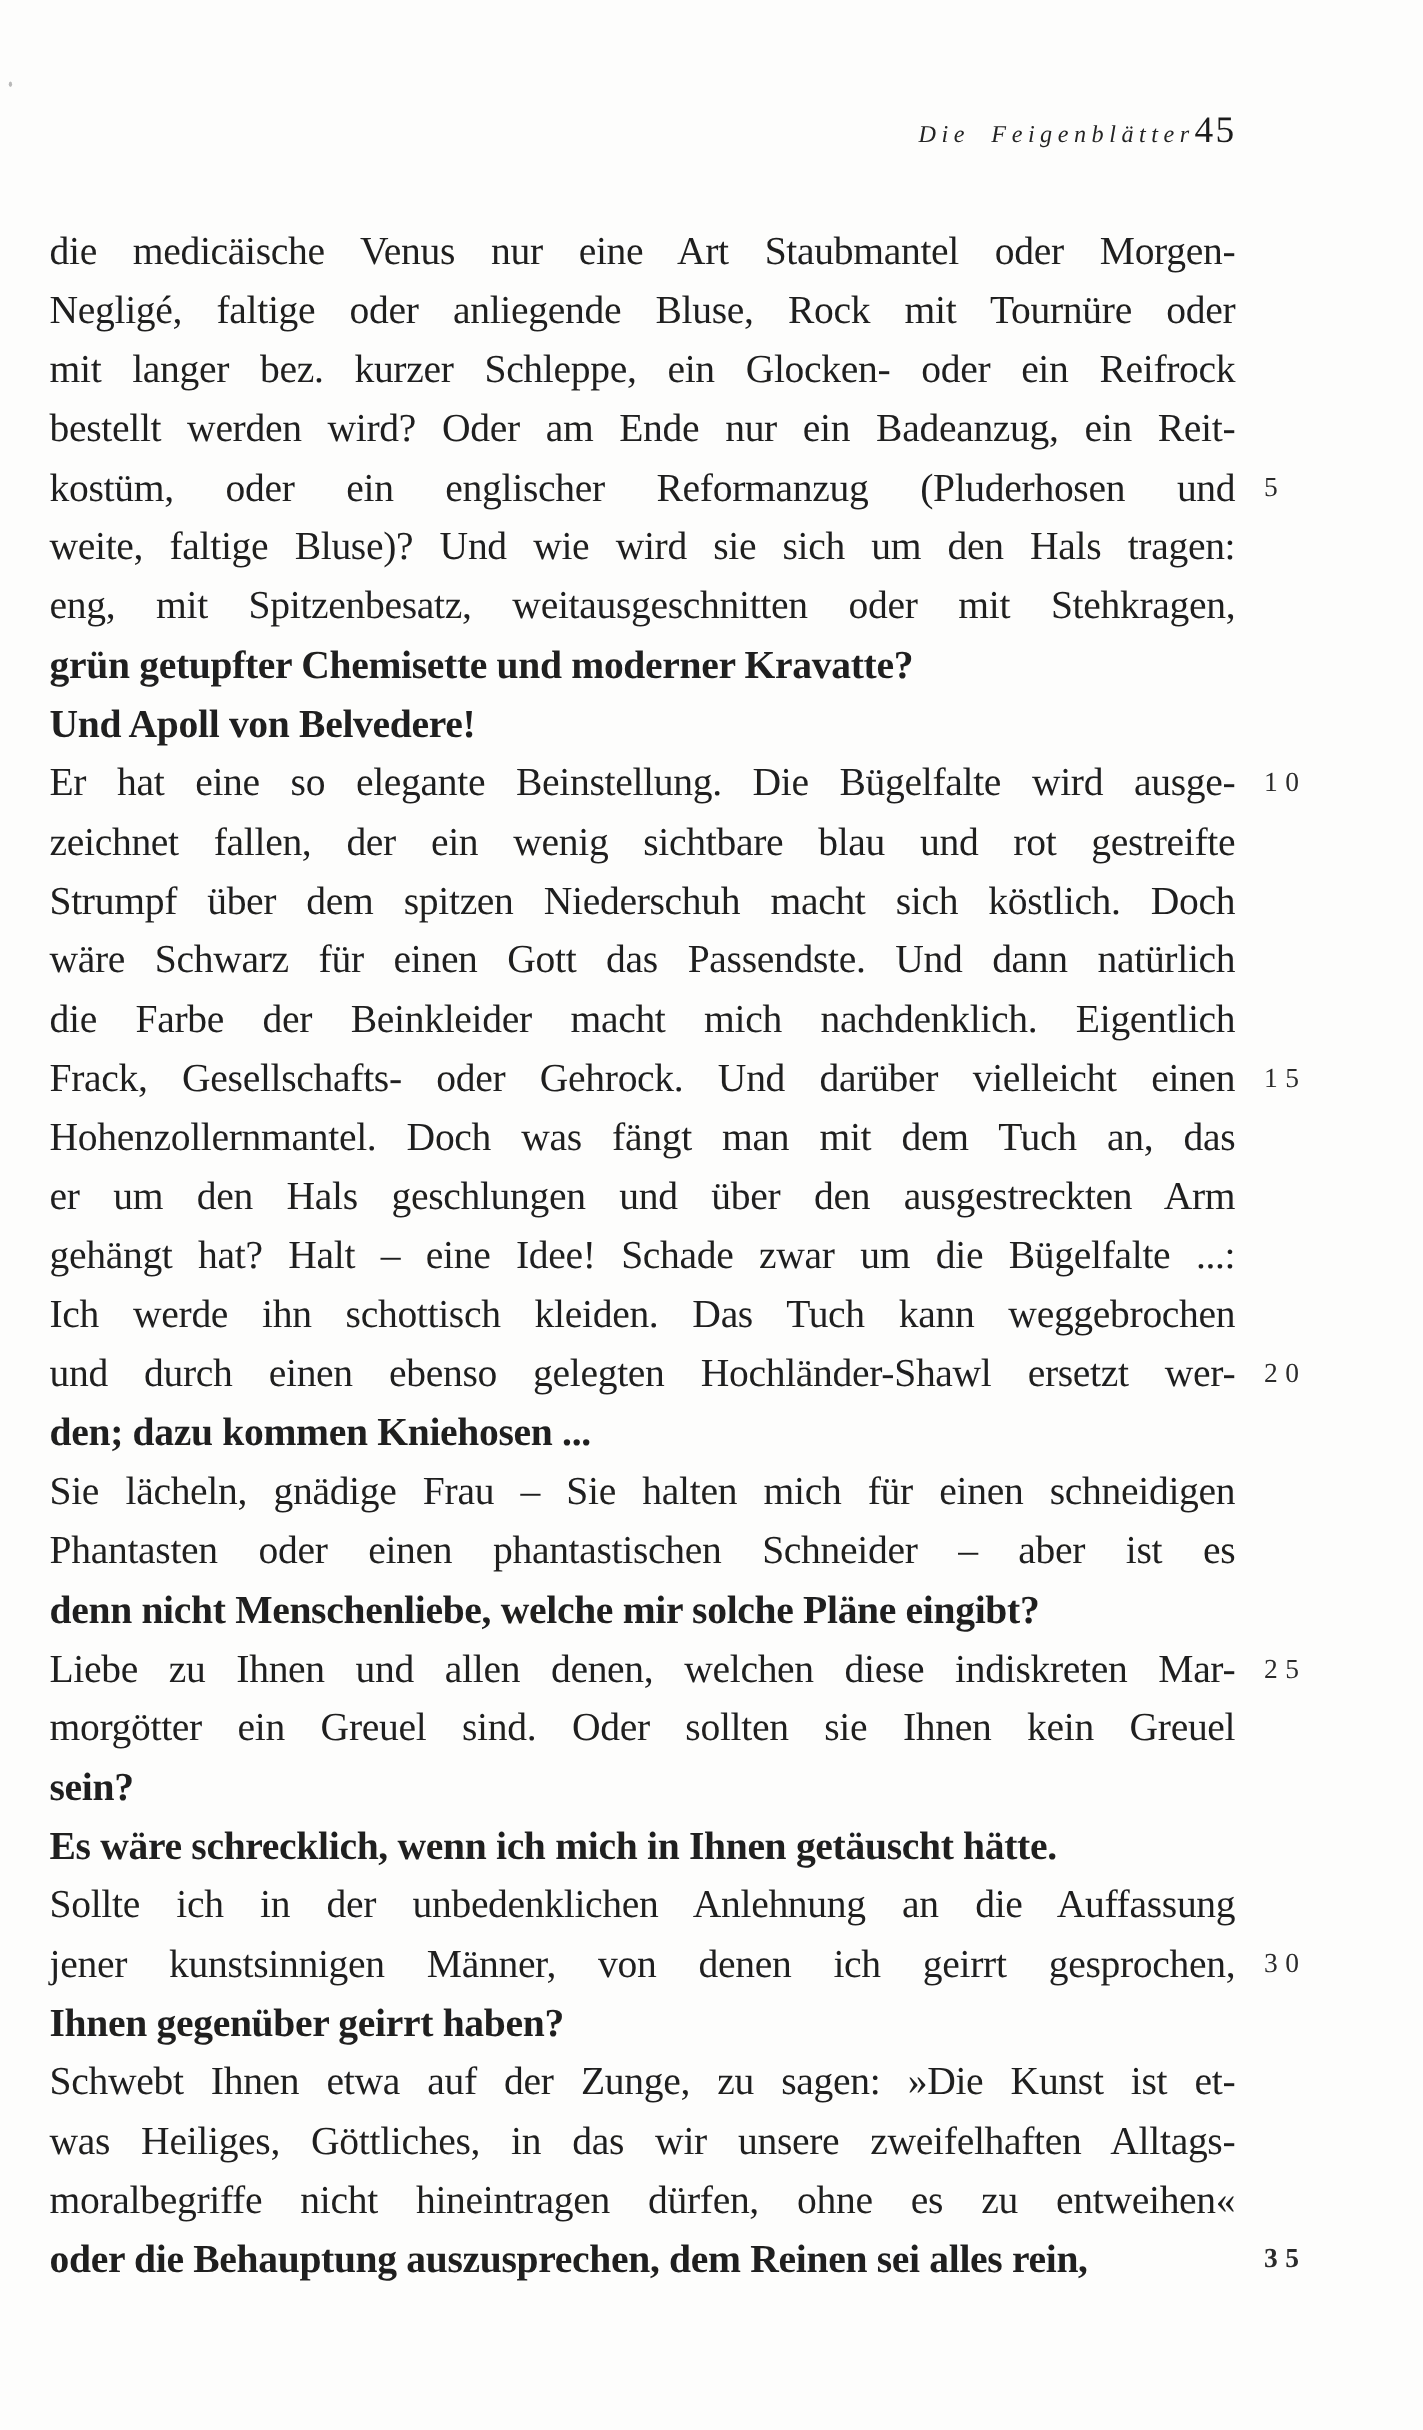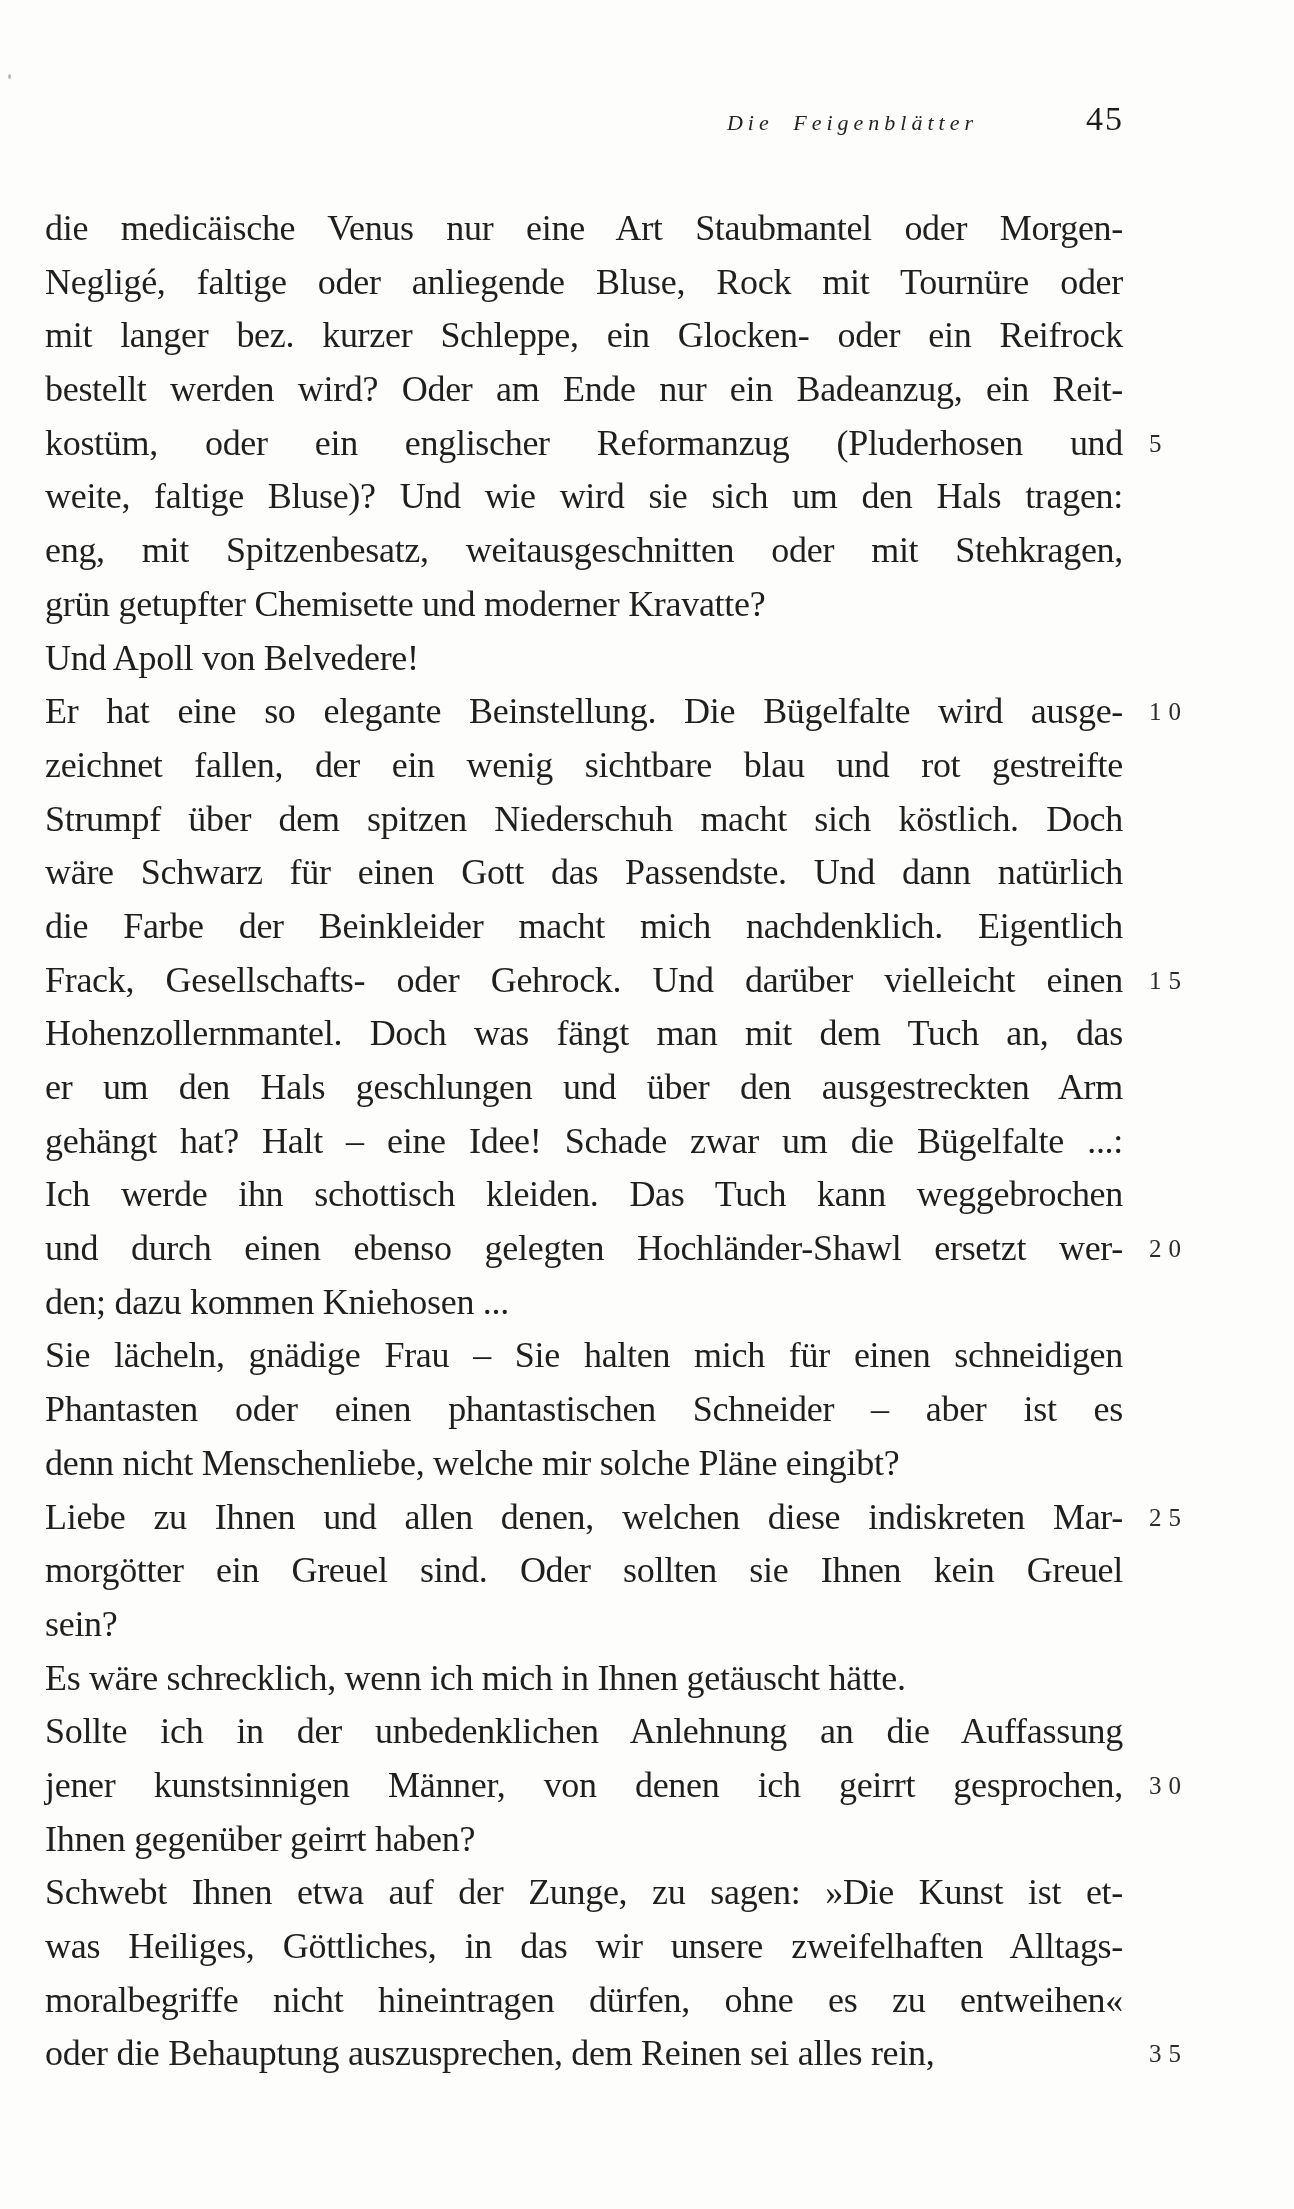--- a/index.html
+++ b/index.html
@@ -30,21 +30,20 @@
     align-items: baseline;
   }
   .head-title {
     font-style: italic;
     font-size: 22px;
     letter-spacing: 5px;
     word-spacing: 9px;
     color: #242424;
   }
   .head-num {
-    margin-left: 108px;
     font-size: 34px;
     letter-spacing: 2px;
     color: #1c1c1c;
   }
   
   .text-block {
     position: absolute;
     left: 45px;
     top: 186px;
     width: 1078px;
@@ -55,20 +54,21 @@
   }
   .line {
     position: relative;
     height: 53.7px;
     text-align: justify;
     text-align-last: justify;
   }
   .line.no-just {
     text-align: left;
     text-align-last: left;
+    font-weight: bold;
   }
   .line-num {
     position: absolute;
     left: 1104px;
     top: 14px;
     font-size: 25px;
     line-height: 1;
     letter-spacing: 7px;
     white-space: nowrap;
     color: #2b2b2b;

